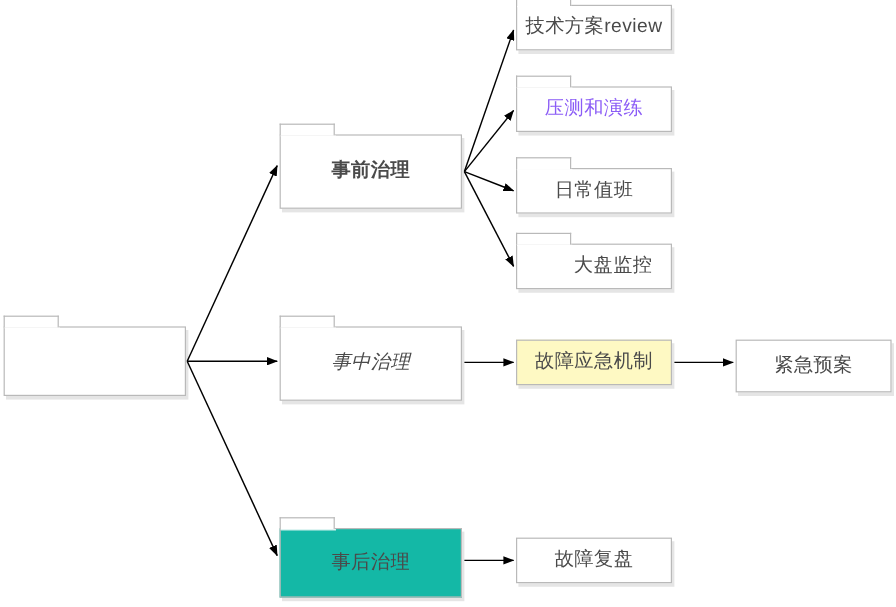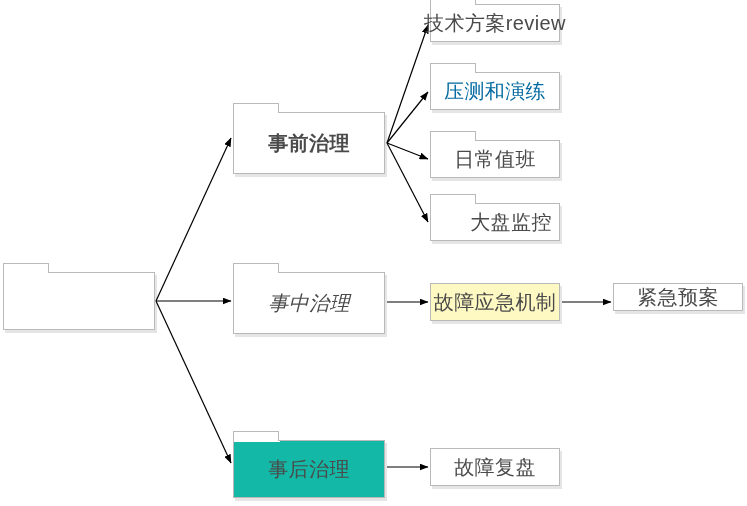--- a/index.html
+++ b/index.html
@@ -32,21 +32,21 @@
     box-sizing: border-box;
     background: #ffffff;
     border: 1px solid #b9b9b9;
     box-shadow: 2px 3px 0 0 rgba(0,0,0,0.10);
     display: flex;
     align-items: center;
     justify-content: center;
     z-index: 10;
   }
   .node .label {
-    font-size: 20px;
+    font-size: 16px;
     line-height: 1.25;
     color: #4a4a4a;
     letter-spacing: 0.4px;
     text-align: center;
     white-space: nowrap;
     user-select: none;
   }
   
   .folder .tab {
     position: absolute;
@@ -109,34 +109,34 @@
       <div class="node folder" style="left: 233px; top: 440px; width: 152px; height: 58px; border-color: rgb(185, 185, 185); background: #14b8a6;">
         <span class="tab" style="border-color: rgb(185, 185, 185);"></span>
         <span class="label" style="color: rgb(74, 74, 74);">事后治理</span>
       </div>
       <div class="node folder" style="left: 430px; top: 4px; width: 130px; height: 38px; border-color: rgb(185, 185, 185); background: rgb(255, 255, 255);">
         <span class="tab" style="border-color: rgb(185, 185, 185);"></span>
         <span class="label" style="color: rgb(74, 74, 74);">技术方案review</span>
       </div>
       <div class="node folder" style="left: 430px; top: 72px; width: 130px; height: 38px; border-color: rgb(185, 185, 185); background: rgb(255, 255, 255);">
         <span class="tab" style="border-color: rgb(185, 185, 185);"></span>
-        <span class="label" style="color: #0369a1; font-family: Liberation Serif, serif;">压测和演练</span>
+        <span class="label" style="color: #8b5cf6; font-family: Liberation Serif, serif;">压测和演练</span>
       </div>
       <div class="node folder" style="left: 430px; top: 140px; width: 130px; height: 38px; border-color: rgb(185, 185, 185); background: rgb(255, 255, 255);">
         <span class="tab" style="border-color: rgb(185, 185, 185);"></span>
         <span class="label" style="color: rgb(74, 74, 74);">日常值班</span>
       </div>
       <div class="node folder" style="left: 430px; top: 203px; width: 130px; height: 38px; border-color: rgb(185, 185, 185); background: rgb(255, 255, 255); padding-left: 32px;">
         <span class="tab" style="border-color: rgb(185, 185, 185);"></span>
         <span class="label" style="color: rgb(74, 74, 74);">大盘监控</span>
       </div>
       <div class="node" style="left: 430px; top: 283px; width: 130px; height: 38px; border-color: rgb(185, 185, 185); background: #fef9c3;">
         <span class="label" style="color: rgb(74, 74, 74);">故障应急机制</span>
       </div>
-      <div class="node" style="left: 613px; top: 283px; width: 130px; height: 28px; border-color: rgb(185, 185, 185); background: rgb(255, 255, 255);">
+      <div class="node" style="left: 613px; top: 283px; width: 130px; height: 44px; border-color: rgb(185, 185, 185); background: rgb(255, 255, 255);">
         <span class="label" style="color: rgb(74, 74, 74);">紧急预案</span>
       </div>
       <div class="node" style="left: 430px; top: 448px; width: 130px; height: 38px; border-color: rgb(185, 185, 185); background: rgb(255, 255, 255);">
         <span class="label" style="color: rgb(74, 74, 74);">故障复盘</span>
       </div>
     </div>
 
 </div>
 
 </body></html>

